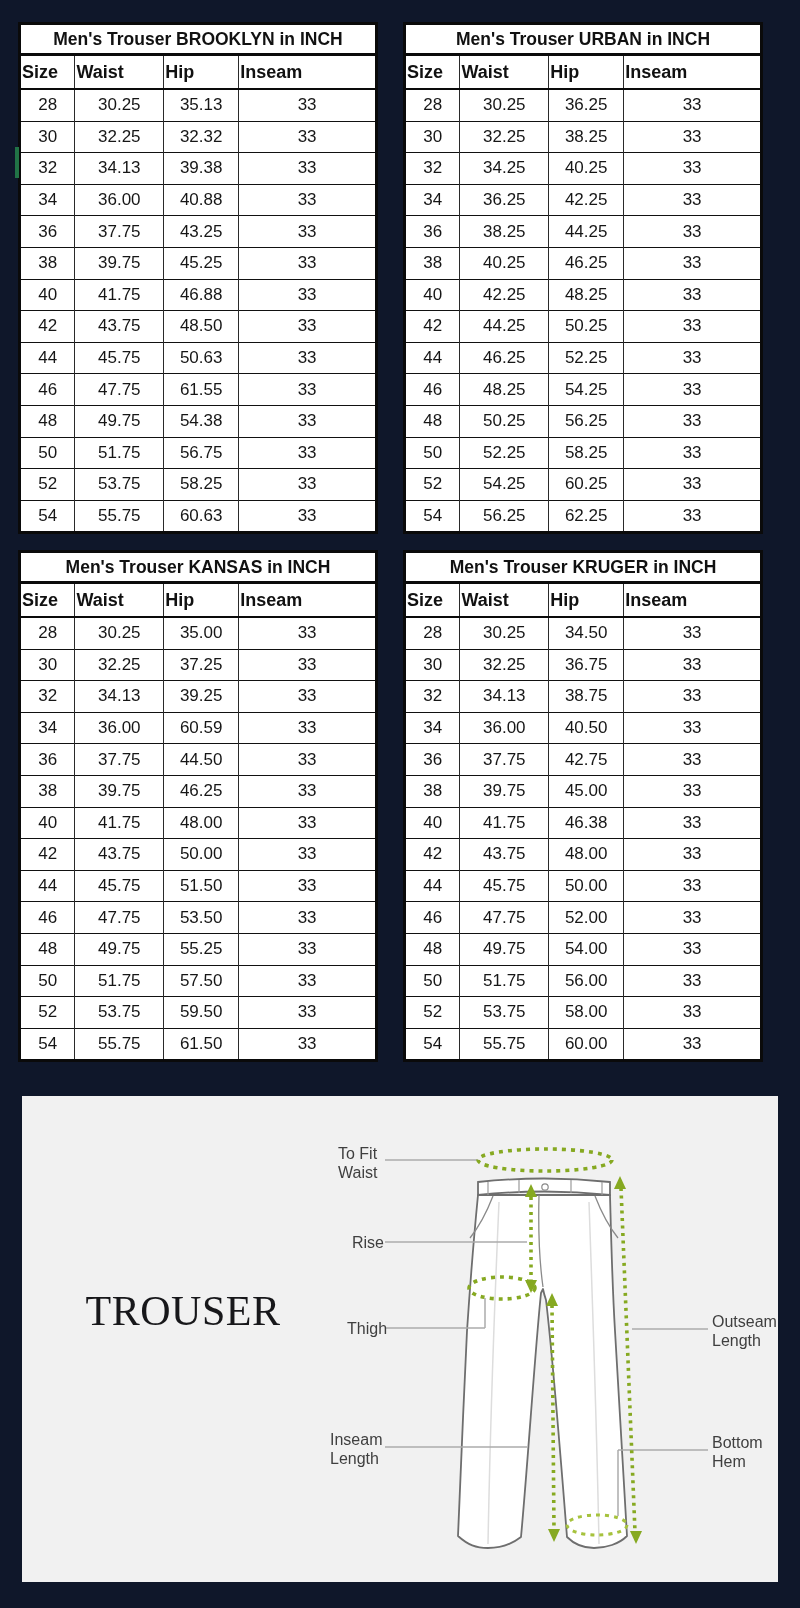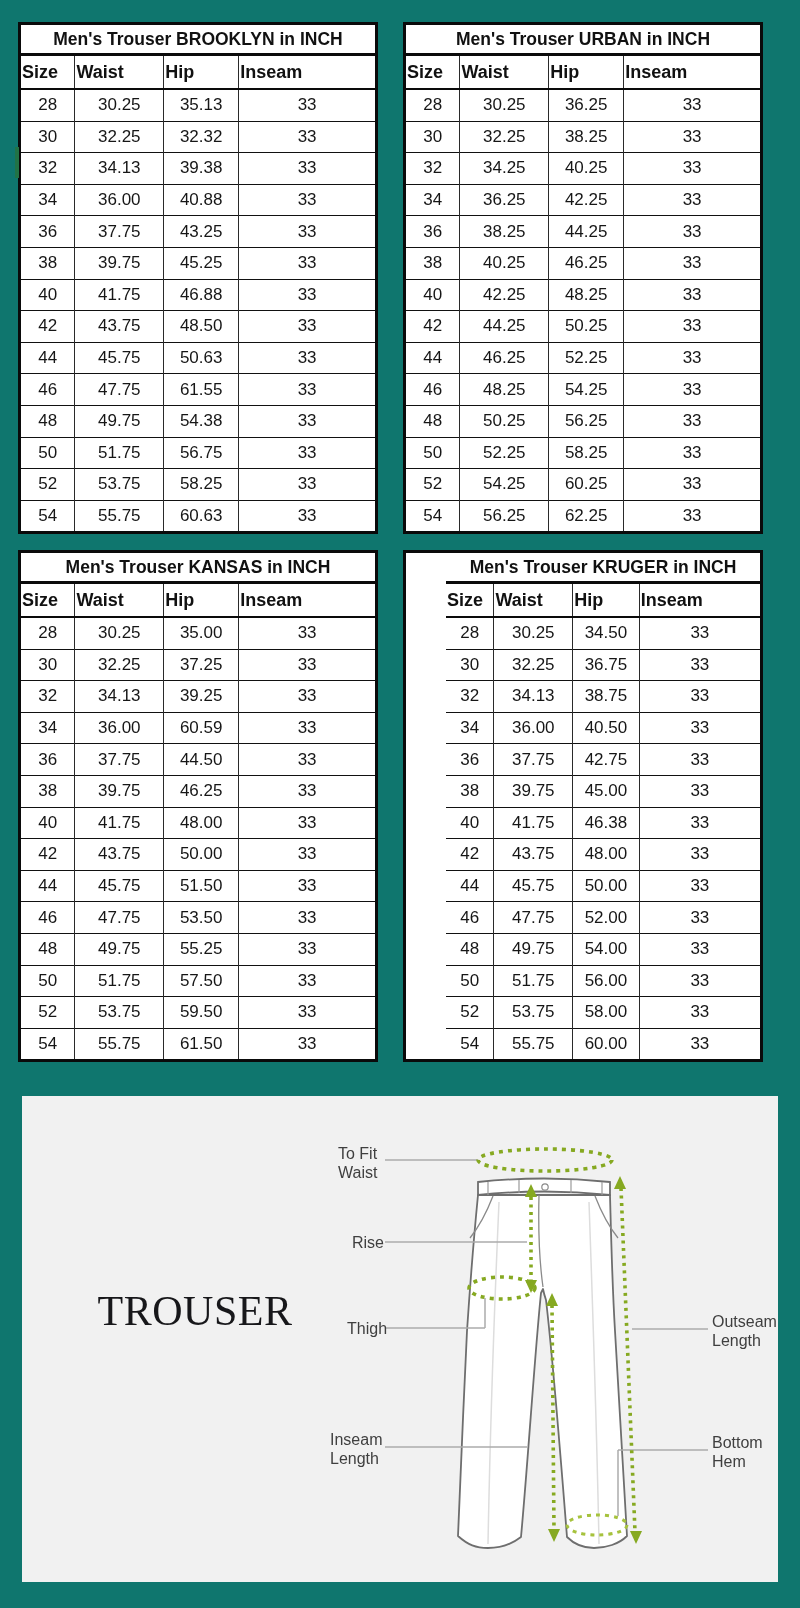--- a/index.html
+++ b/index.html
@@ -1,56 +1,56 @@
 <!DOCTYPE html>
 <html><head>
 <meta charset="utf-8">
 <style>
   html,body{margin:0;padding:0;background:#ffffff;}
   body{font-family:"Liberation Sans", sans-serif;}
-  #stage{position:relative;width:800px;height:1608px;background:#0f766e;overflow:hidden;}
+  #stage{position:relative;width:800px;height:1608px;background:#0f172a;overflow:hidden;}
 
   
   .tbl{position:absolute;width:360px;border:3px solid #0a0a0a;background:#fff;box-sizing:border-box;}
   .tbl-title{height:28px;line-height:28px;text-align:center;font-weight:bold;font-size:17.5px;
              color:#111;border-bottom:3px solid #0a0a0a;white-space:nowrap;}
   .tbl table{border-collapse:collapse;width:100%;table-layout:fixed;}
   .tbl th{height:30px;font-size:18px;font-weight:bold;color:#111;text-align:left;
           border-right:1.5px solid #2a2a2a;border-bottom:2.5px solid #0a0a0a;}
   .tbl td{height:28.6px;font-size:17px;color:#161616;text-align:center;
           border-right:1.5px solid #2a2a2a;border-top:1.8px solid #111;}
   .tbl tbody tr:first-child td{border-top:none;}
   .tbl th:last-child,.tbl td:last-child{border-right:none;}
   .tbl th:nth-child(1),.tbl td:nth-child(1){width:15%;}
   .tbl th:nth-child(2),.tbl td:nth-child(2){width:25%;}
   .tbl th:nth-child(3),.tbl td:nth-child(3){width:21%;}
   .tbl th:nth-child(4),.tbl td:nth-child(4){width:39%;}
 
   #tbl-brooklyn{left:18px;top:22px;}
   #tbl-urban{left:403px;top:22px;}
   #tbl-kansas{left:18px;top:550px;}
-  #tbl-kruger{left:403px;top:550px;padding-left:40px;}
+  #tbl-kruger{left:403px;top:550px;}
 
   .selection-mark{position:absolute;left:15px;top:147px;width:4px;height:31px;background:#217346;}
 
   
   .panel{position:absolute;left:22px;top:1096px;width:756px;height:486px;background:#f1f1f1;}
   .panel svg{position:absolute;left:0;top:0;}
   .dlabel{position:absolute;font-size:16px;line-height:1.17;color:#3f3f3f;white-space:nowrap;}
   .dlabel div{white-space:nowrap;}
   #lbl-waist{left:316px;top:49px;}
   #lbl-rise{left:330px;top:138px;}
   #lbl-thigh{left:325px;top:224px;}
   #lbl-inseam{left:308px;top:335px;}
   #lbl-outseam{left:690px;top:217px;}
   #lbl-hem{left:690px;top:338px;}
 
   .chart-heading{position:absolute;left:0;top:196px;width:322px;text-align:center;
       font-family:"Liberation Serif", serif;font-size:42px;line-height:0.95;
-      color:#17171a;letter-spacing:0.5px;padding-left:12px;}
+      color:#17171a;letter-spacing:0.5px;}
 </style>
 </head>
 <body>
 
 <div id="stage">
 
   <div class="tbl" id="tbl-brooklyn">
     <div class="tbl-title">Men's Trouser BROOKLYN in INCH</div>
     <table>
         <thead>

